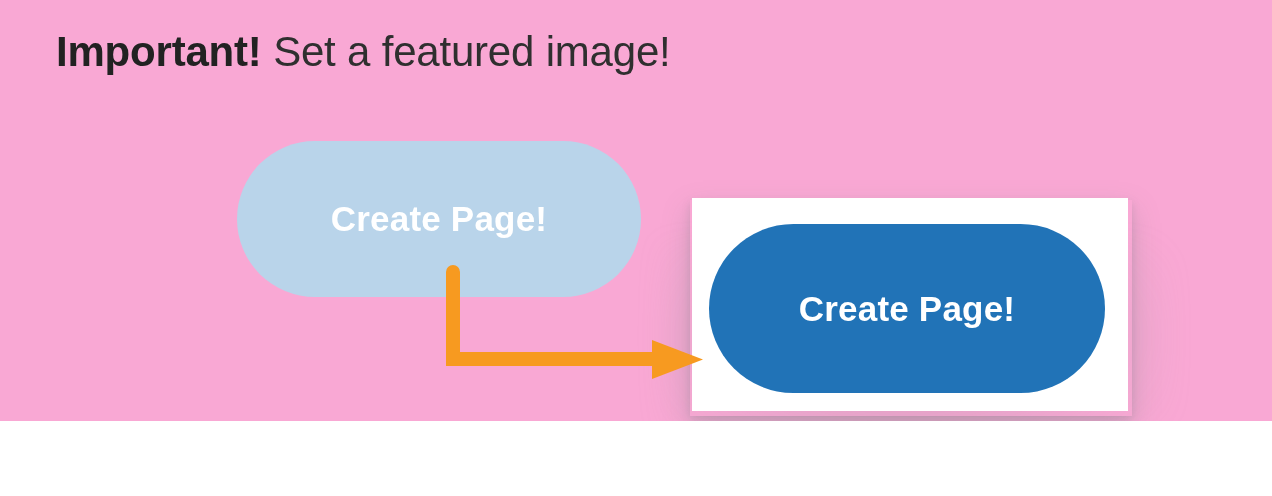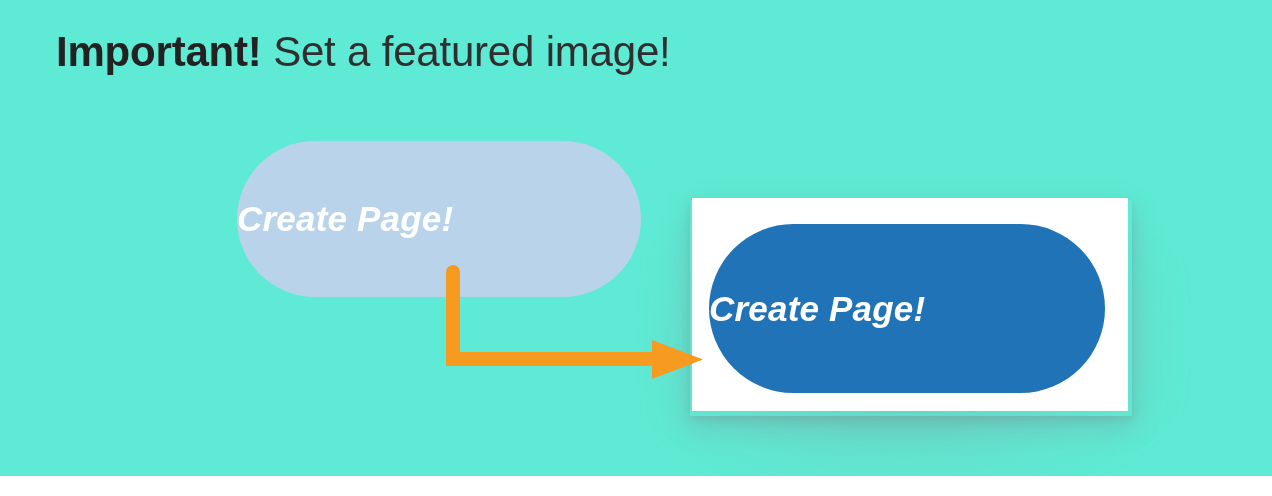--- a/index.html
+++ b/index.html
@@ -9,22 +9,22 @@
     background: #ffffff;
   }
   body {
     font-family: "Liberation Sans", sans-serif;
     -webkit-font-smoothing: antialiased;
   }
 
   .screen {
     position: relative;
     width: 1272px;
-    height: 476px;
-    background: #5eead4;
+    height: 421px;
+    background: #f9a8d4;
     overflow: hidden;
   }
 
   
   .heading {
     position: absolute;
     left: 56px;
     top: 26px;
     font-size: 42px;
     line-height: 52px;
@@ -80,25 +80,25 @@
   }
 
   
   .pill {
     position: absolute;
     border: 0;
     padding: 0;
     border-radius: 999px;
     display: flex;
     align-items: center;
+    justify-content: center;
     color: #ffffff;
     font-weight: 700;
     cursor: pointer;
     font-family: "Liberation Sans", sans-serif;
-    font-style: italic;
   }
 
   .pill-ghost {
     left: 237px;
     top: 141px;
     width: 404px;
     height: 156px;
     background: #b9d4ea;
     font-size: 35px;
     letter-spacing: 0.2px;

